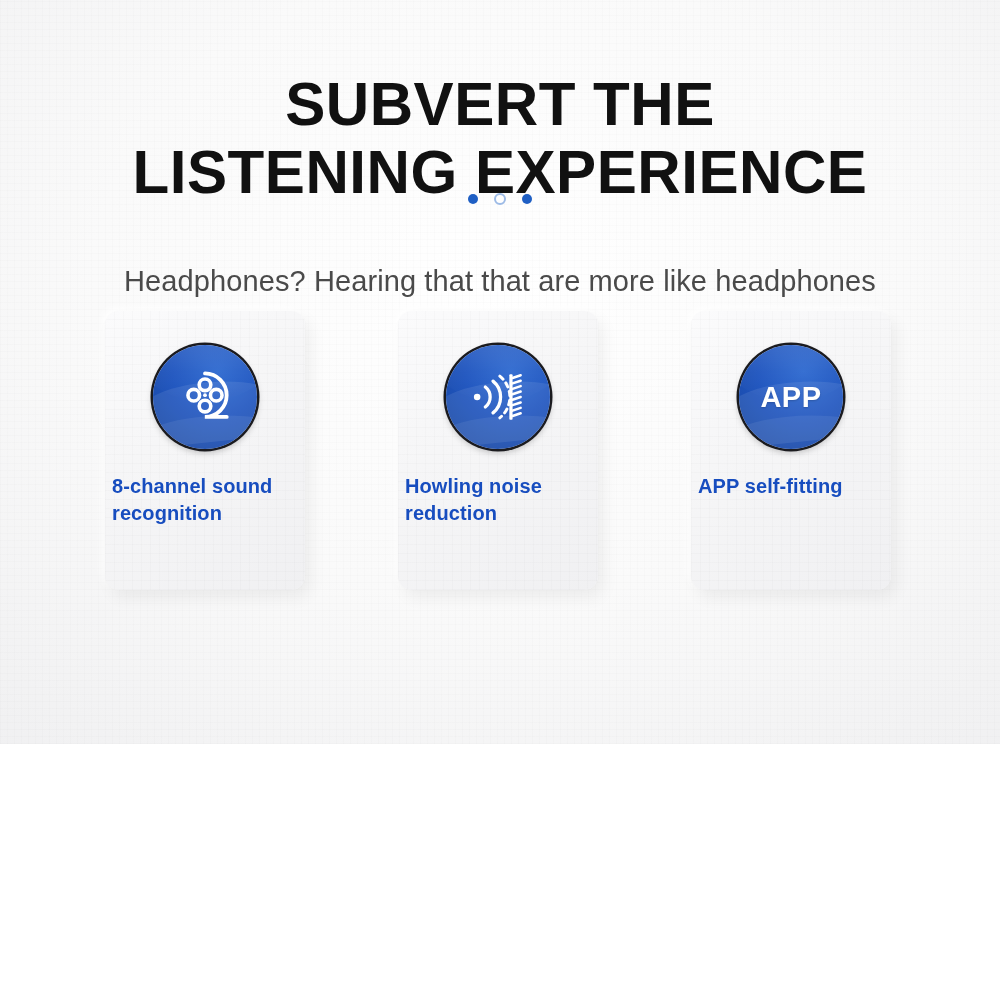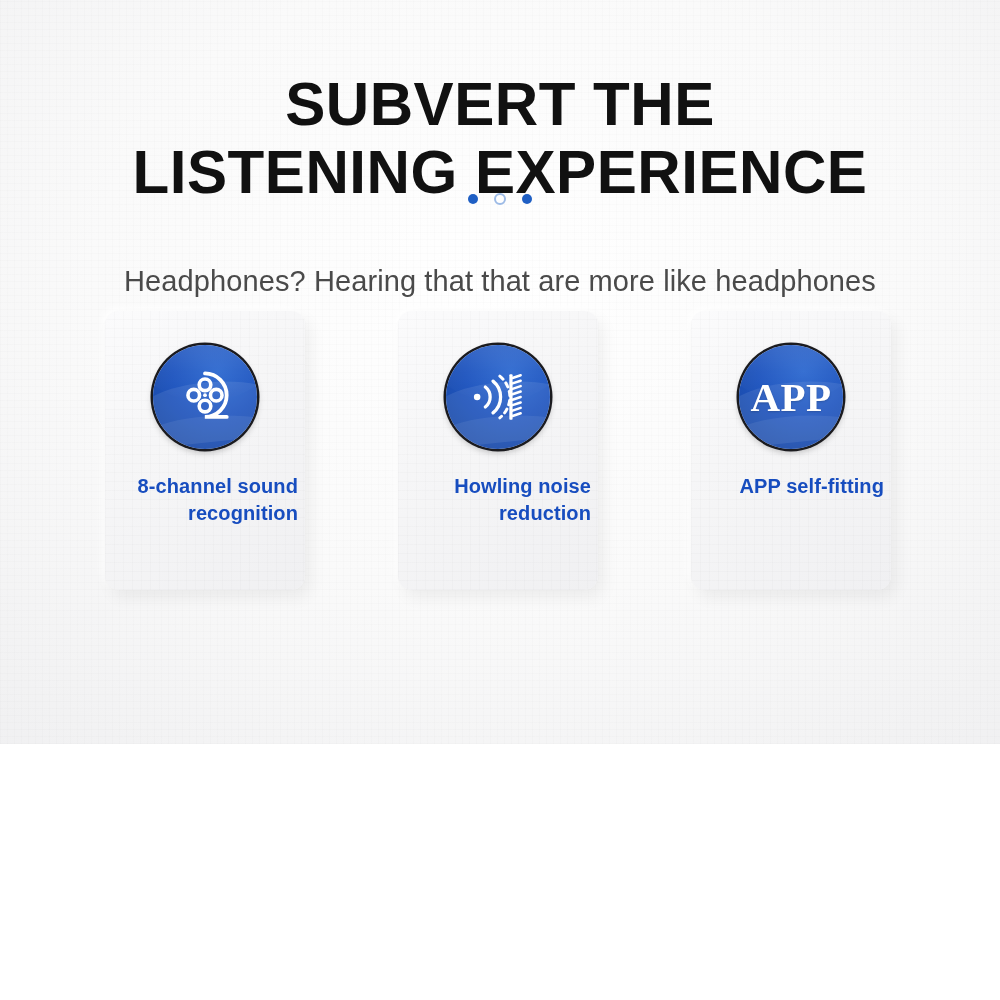--- a/index.html
+++ b/index.html
@@ -187,34 +187,34 @@
   }
   .badge svg {
     position: relative;
     z-index: 2;
     display: block;
   }
   .badge .app-text {
     position: relative;
     z-index: 2;
     color: #ffffff;
-    font-family: Liberation Serif, serif;
+    font-family: Liberation Sans, sans-serif;
     font-weight: bold;
-    font-size: 41px;
+    font-size: 29px;
     letter-spacing: 0.5px;
     line-height: 1;
     text-shadow: 0 1px 2px rgba(0,0,0,0.18);
   }
 
   .card-label {
     position: relative;
     z-index: 2;
     margin-top: 24px;
     width: 186px;
-    text-align: right;
+    text-align: left;
     color: #174DBF;
     font-family: "Liberation Sans", sans-serif;
     font-weight: bold;
     font-size: 20px;
     line-height: 27px;
     white-space: pre-line;
     letter-spacing: 0.1px;
   }
 </style>
 </head>

